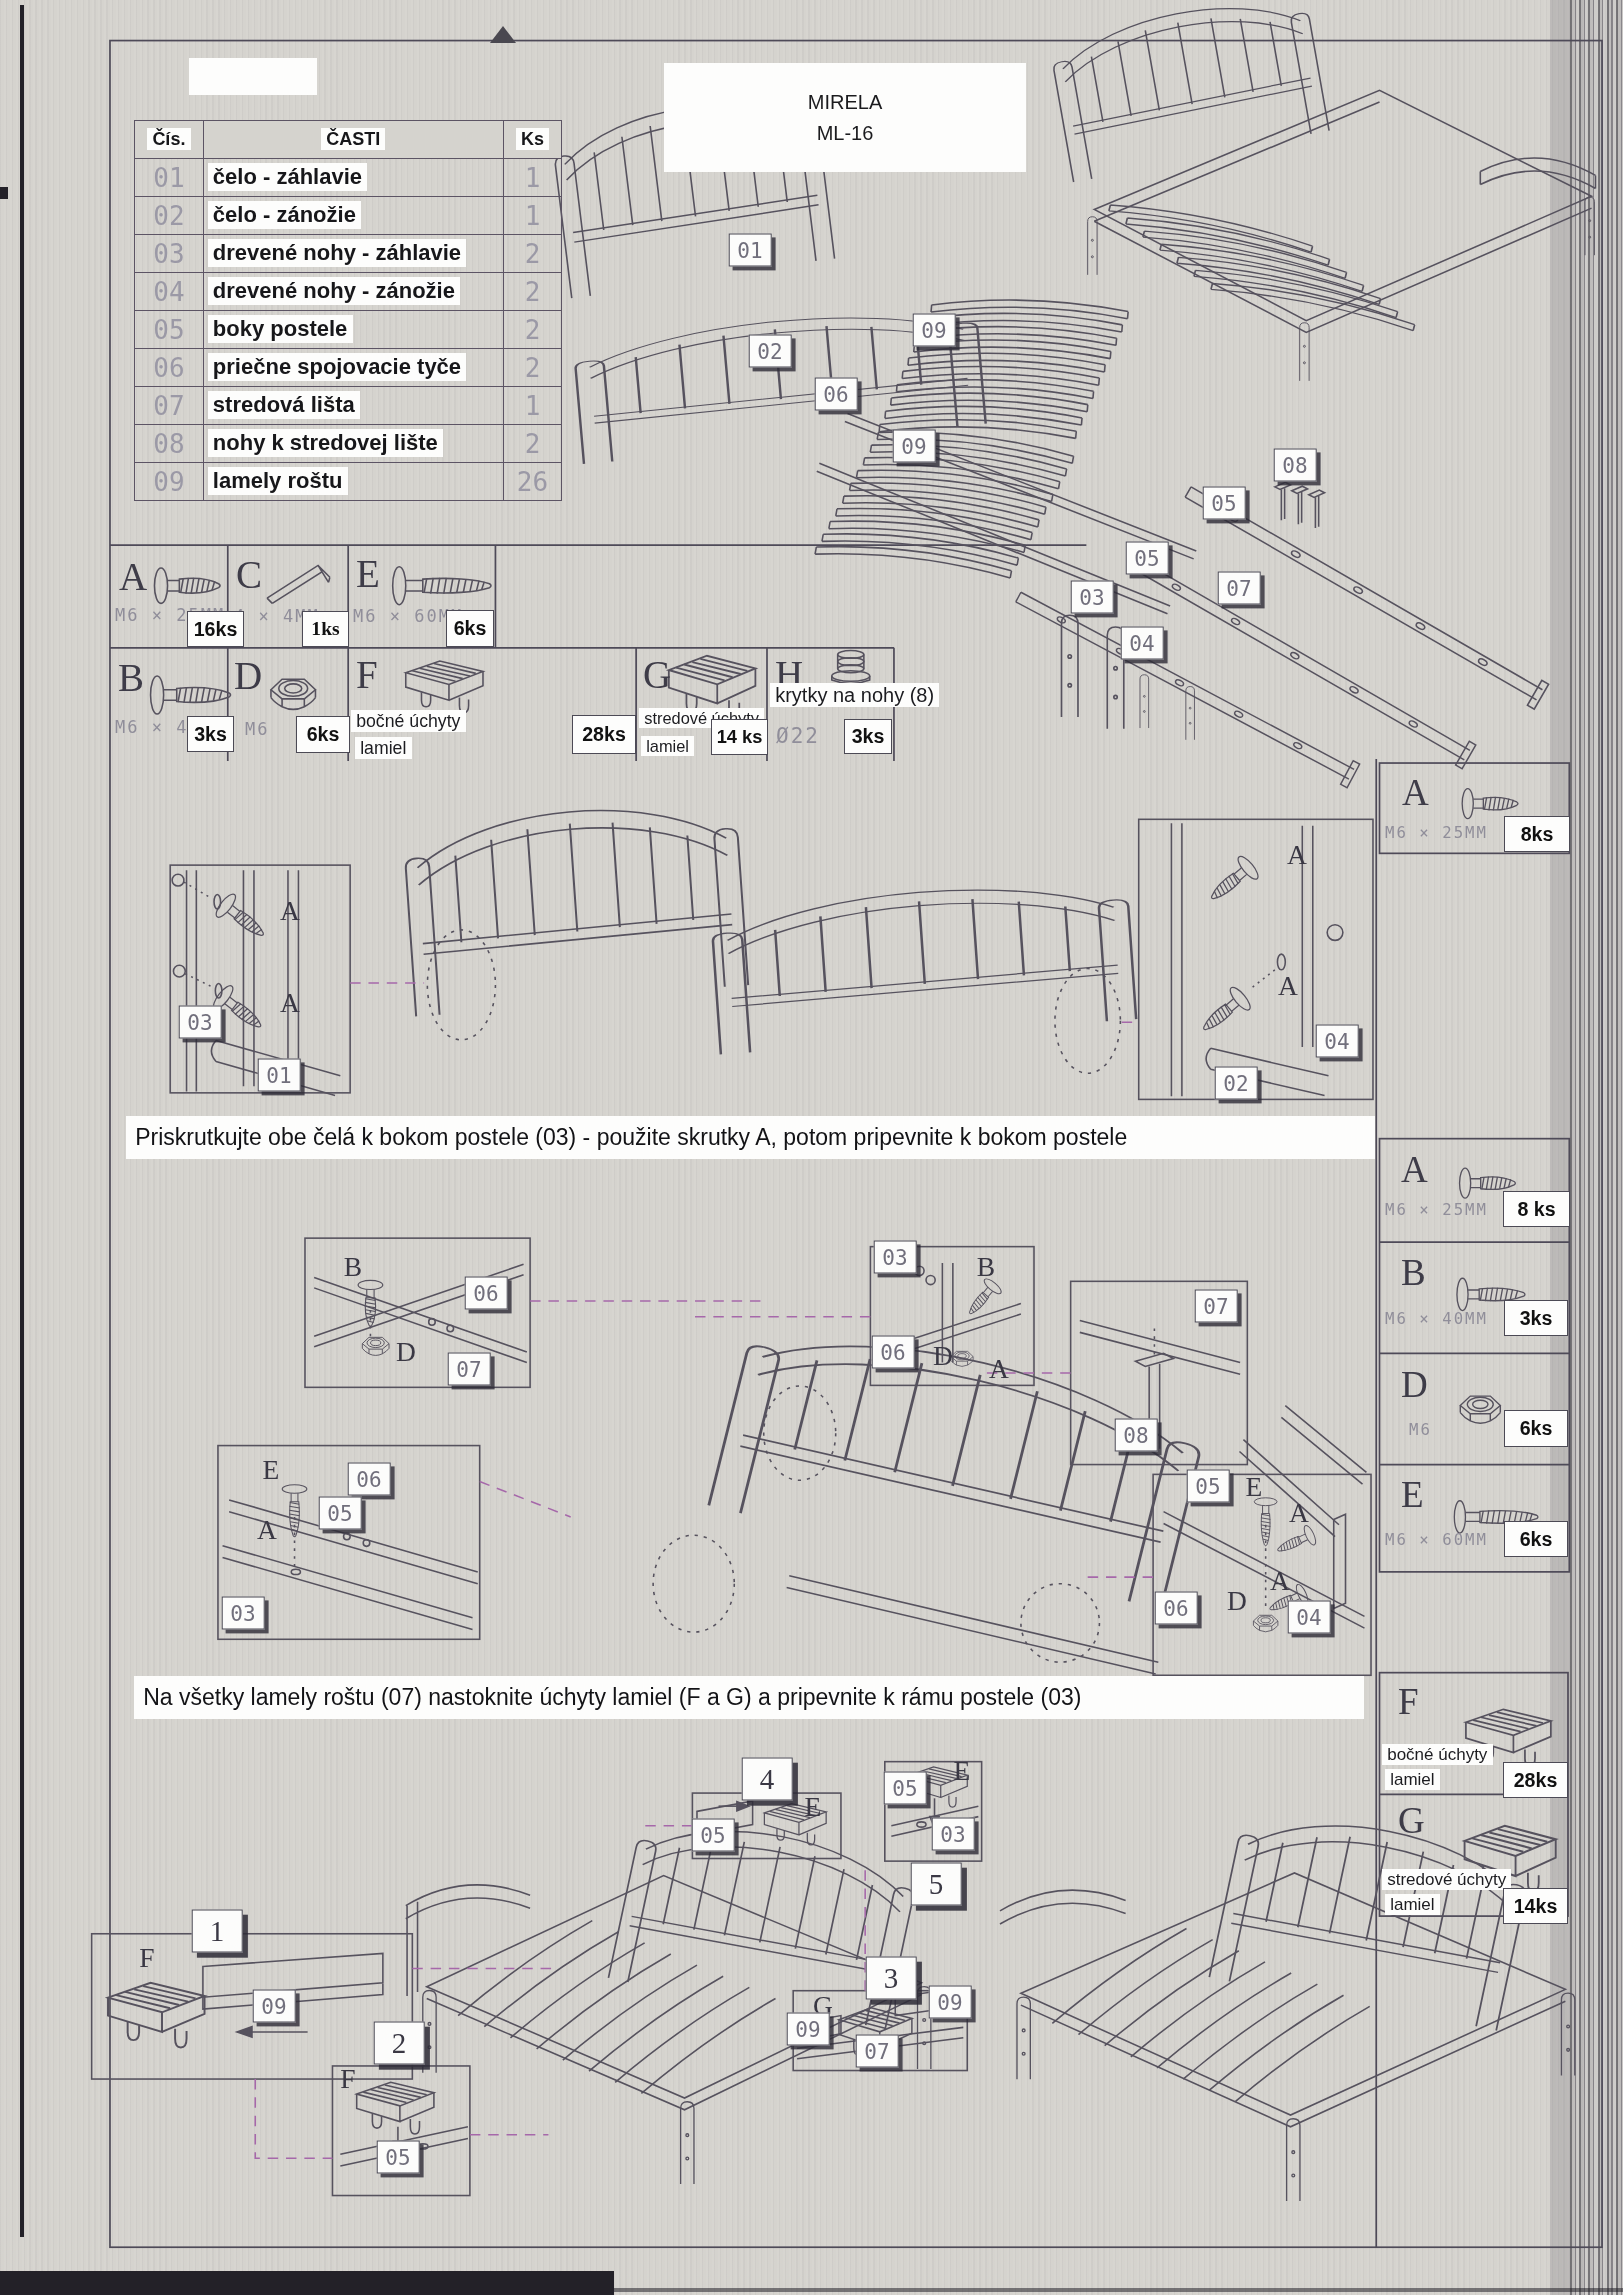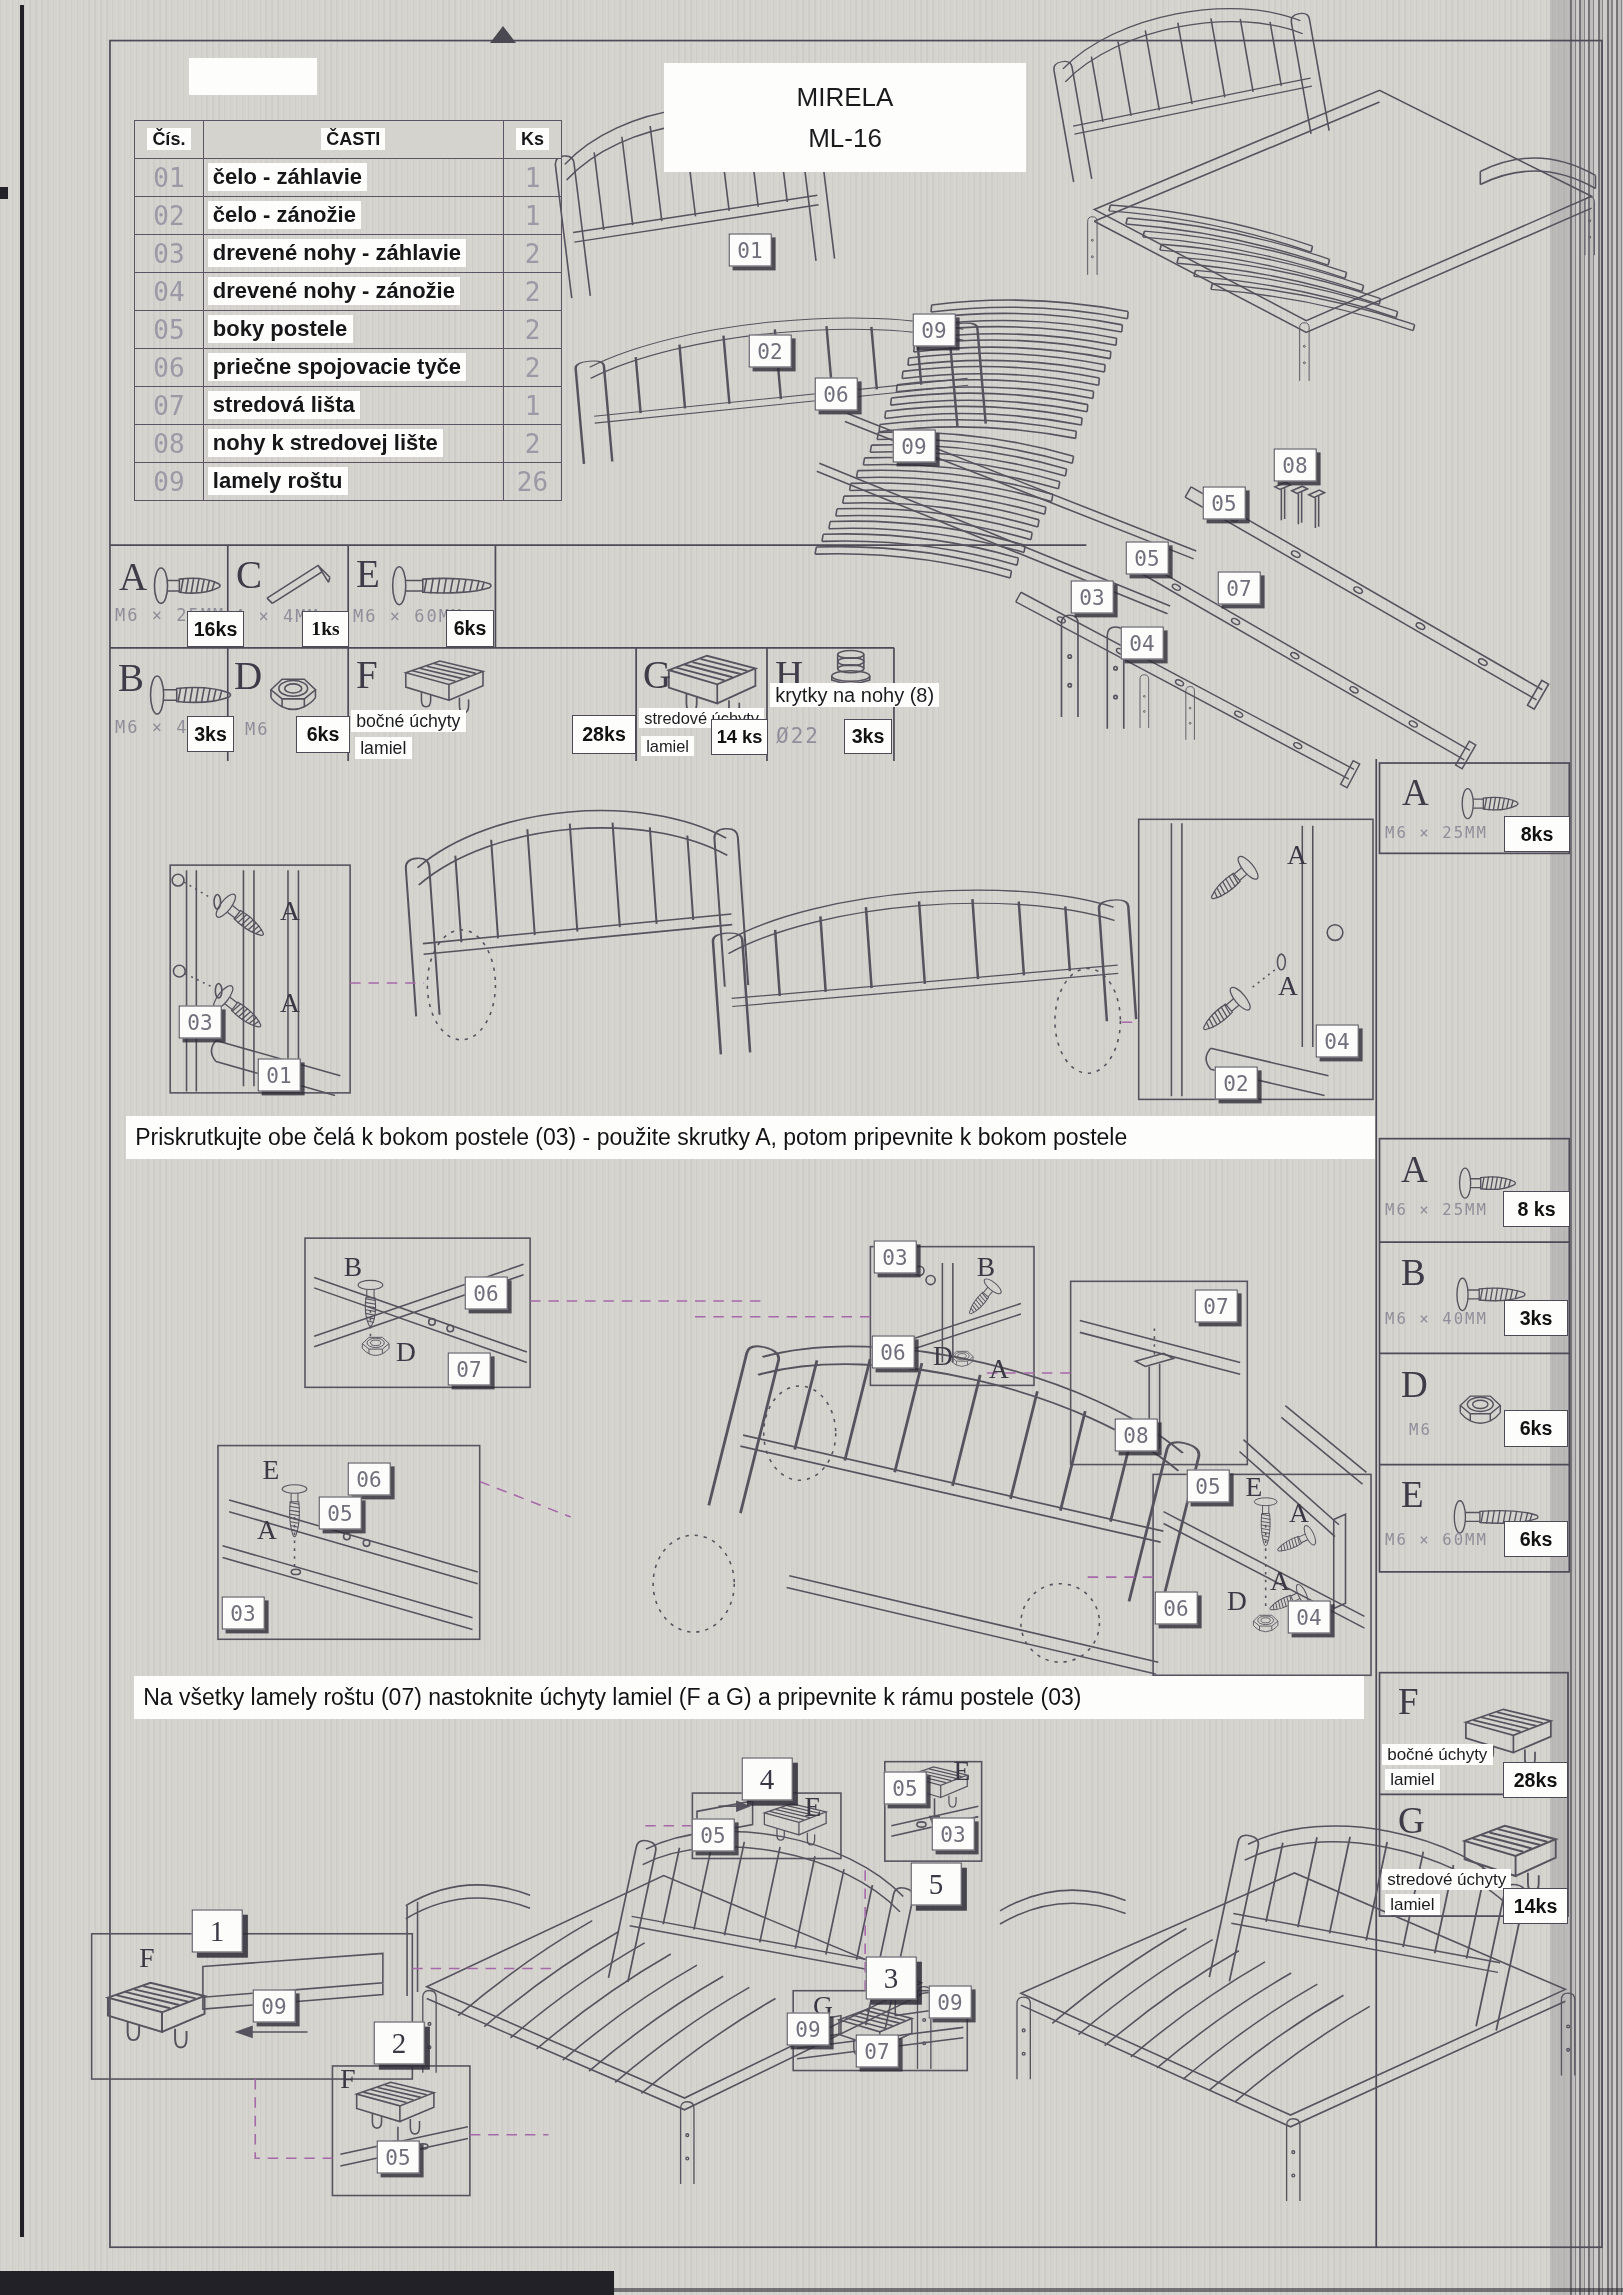--- a/index.html
+++ b/index.html
@@ -15,21 +15,21 @@
   #parts th,#parts td{border:1.3px solid #5c5464;height:37px;padding:0 3.9px;overflow:hidden;}
   #parts tr:nth-child(odd) td{border-top-color:#a268a6;}
   #parts tr:nth-child(even) td{border-top-color:#6f9a66;}
   #parts th{font-size:18px;text-align:center;background:#d5d3ce;}
   .c-num,.c-qty{font-family:"DejaVu Sans Mono",monospace;font-size:26px;color:#9b99a6;text-align:center;font-weight:400;}
   .c-name{font-size:22px;font-weight:bold;text-align:left;}
   .hl{background:#fdfdfc;padding:1.3px 5.2px;box-decoration-break:clone;}
   
   #title-box{position:absolute;left:664px;top:63px;width:362px;height:109px;z-index:4;
     background:#fdfdfc;display:flex;flex-direction:column;align-items:center;justify-content:center;
-    font-size:26px;line-height:1.55;color:#1b1b1e;}
+    font-size:20px;line-height:1.55;color:#1b1b1e;}
   
   .hw-letter{position:absolute;z-index:4;font-family:"Liberation Serif",serif;font-size:39px;color:#3e3c48;}
   .hw-spec{position:absolute;z-index:4;font-family:"DejaVu Sans Mono",monospace;font-size:17px;letter-spacing:2px;color:#908e9a;white-space:nowrap;}
   .hw-qty{position:absolute;z-index:5;background:#fdfdfc;border:1.3px solid #4c4a55;
     font-size:19.6px;font-weight:bold;color:#111;display:flex;align-items:center;justify-content:center;white-space:nowrap;}
   .hw-desc{position:absolute;z-index:4;background:#fdfdfc;font-size:17.7px;color:#1c1c20;padding:0.7px 5.2px;white-space:nowrap;}
   
   .instr{position:absolute;z-index:4;background:#fdfdfc;display:flex;align-items:center;
     font-size:23px;color:#131316;padding-left:9.2px;white-space:nowrap;}
   

